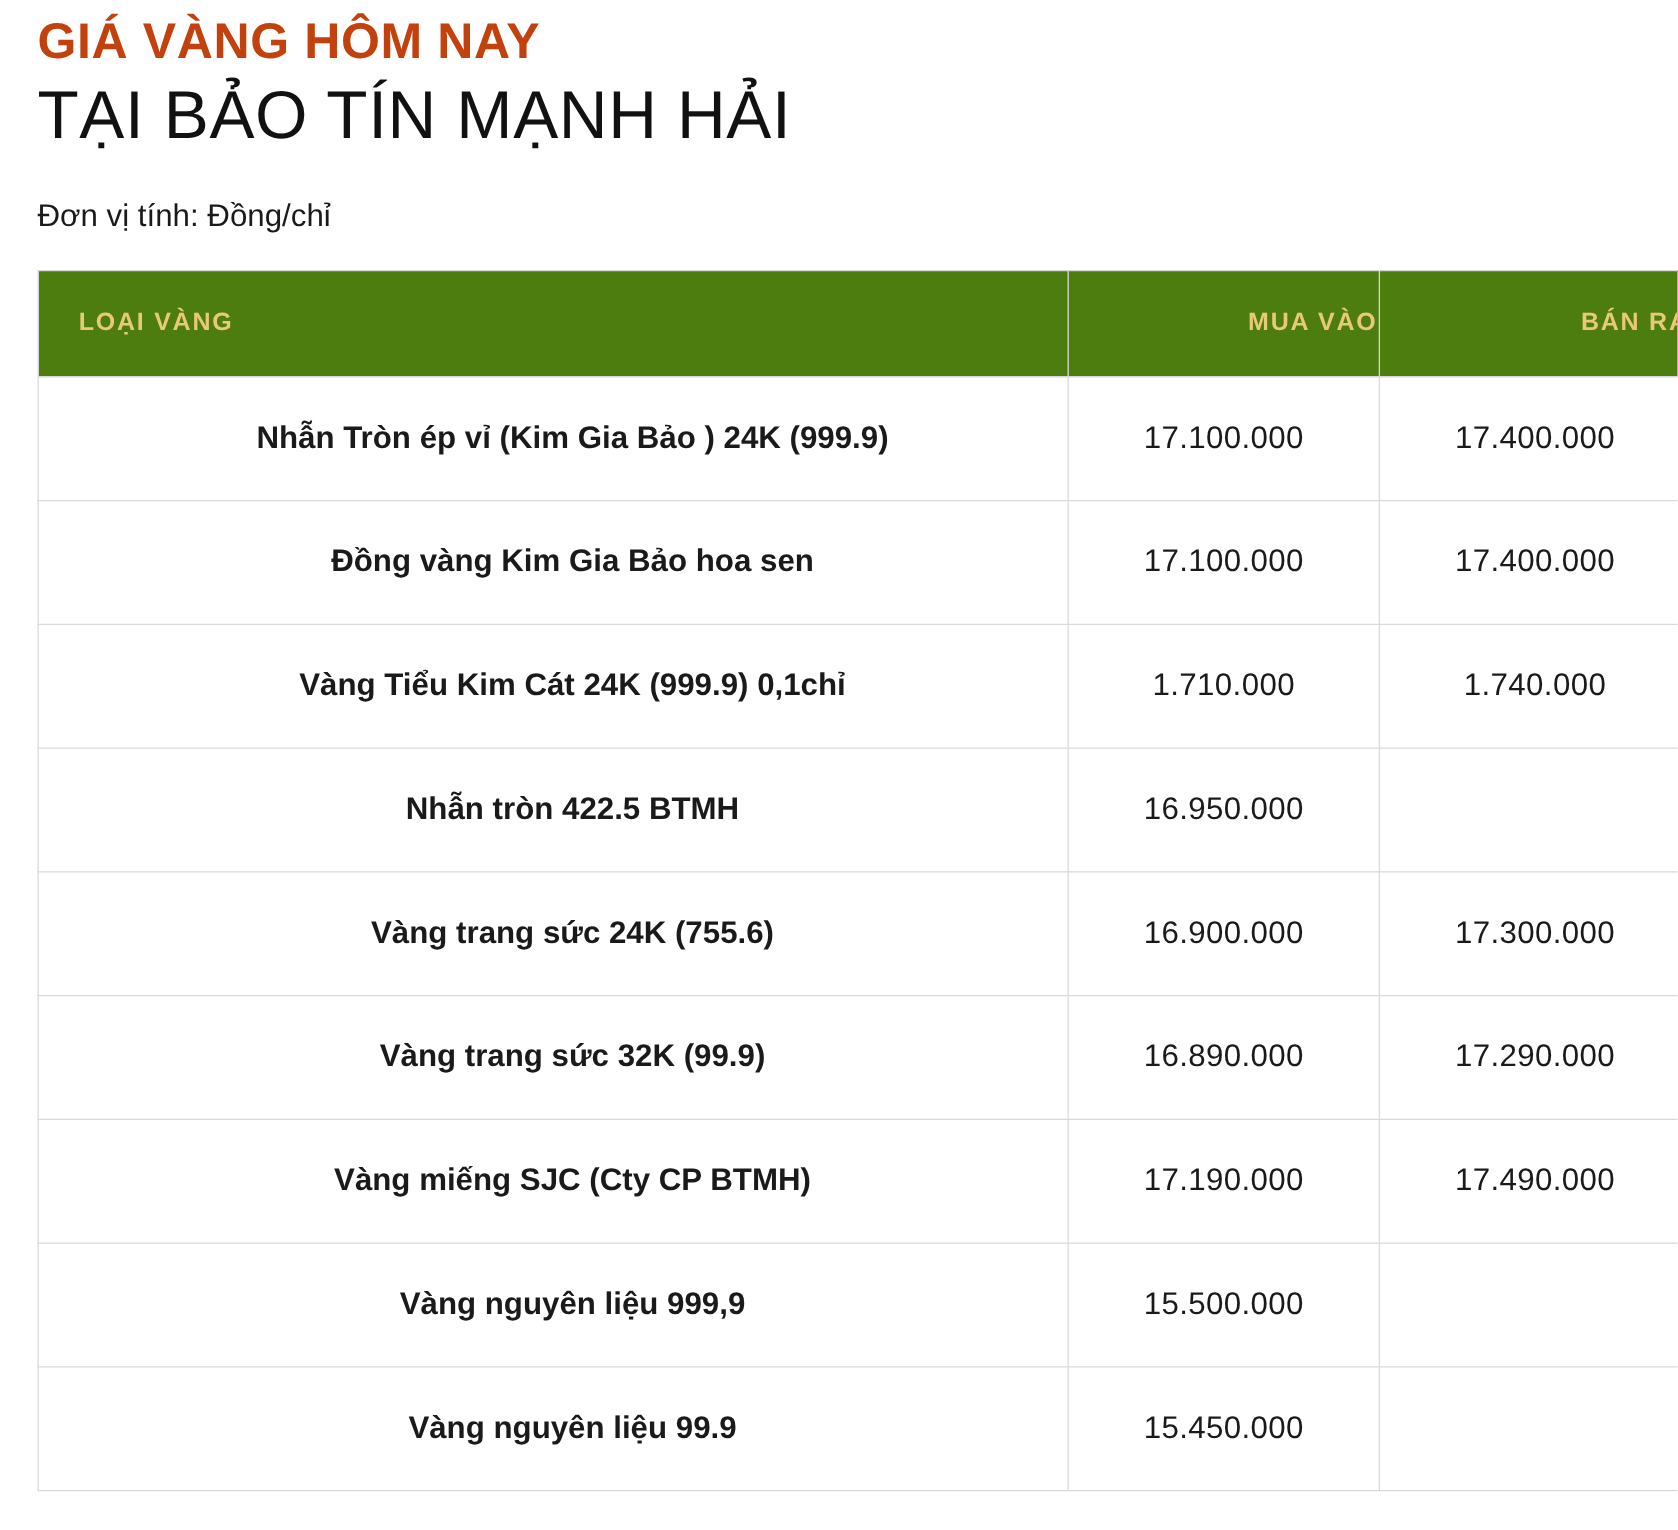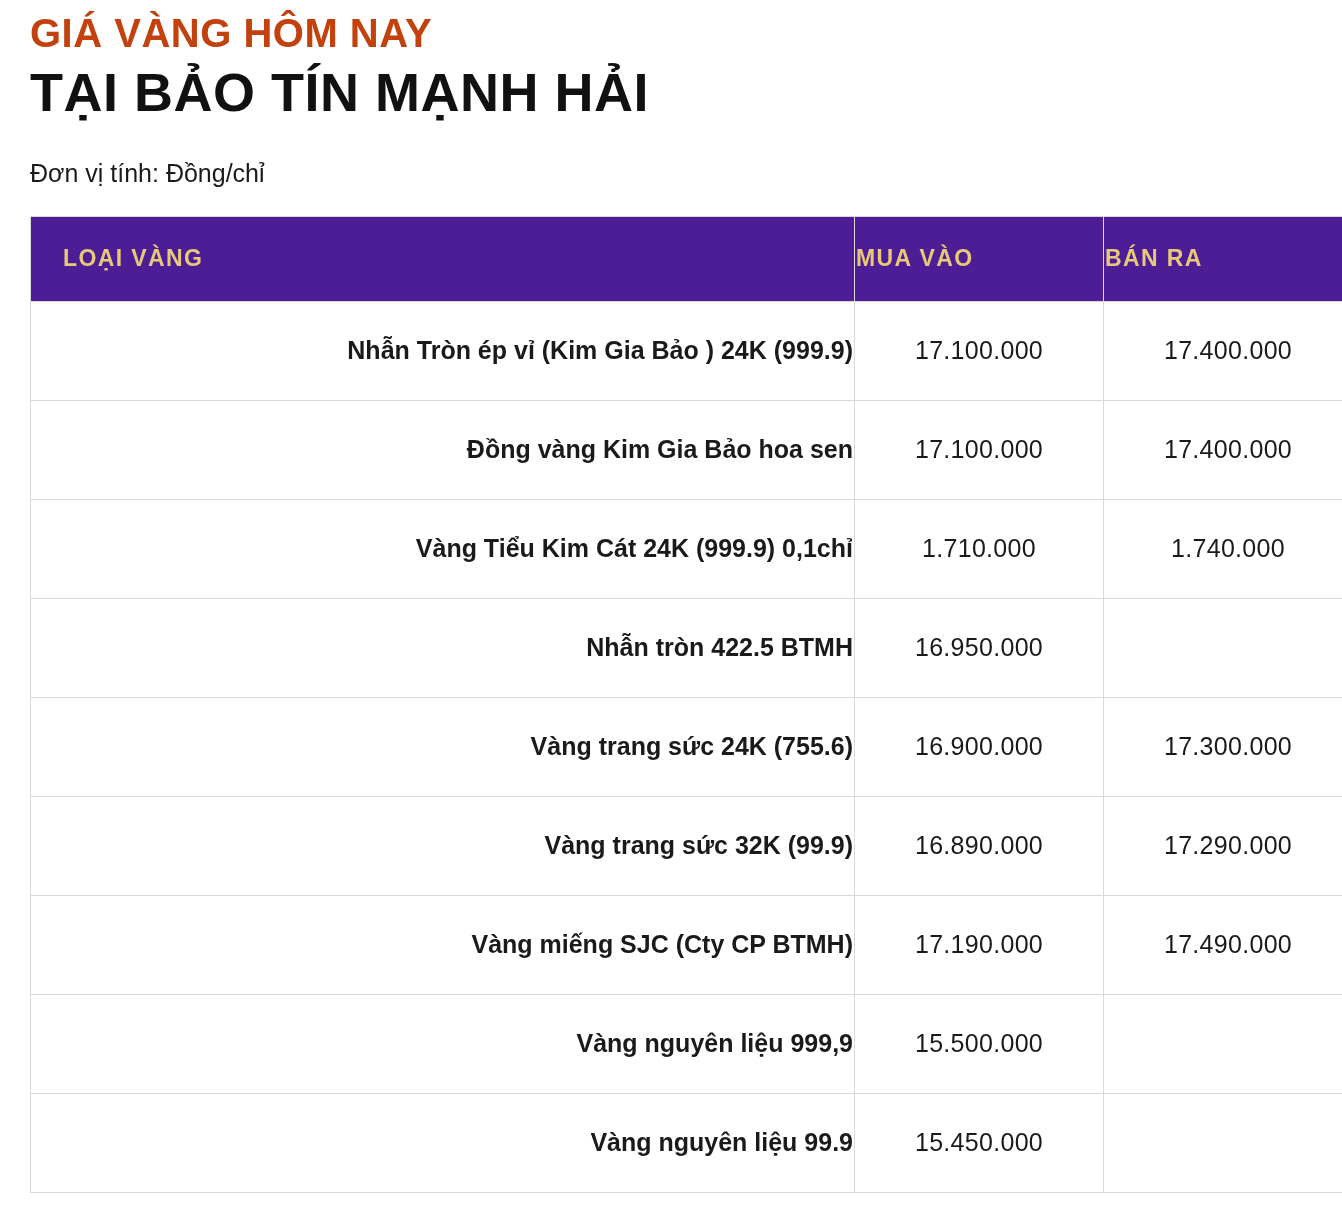--- a/index.html
+++ b/index.html
@@ -27,21 +27,21 @@
   .title-line-1 {
     font-size: 40px;
     font-weight: 700;
     letter-spacing: 0.5px;
     line-height: 1.25;
     color: #c2410c;
     margin: 0 0 2px 0;
   }
   .title-line-2 {
     font-size: 54px;
-    font-weight: 700;
+    font-weight: 400;
     letter-spacing: 0.5px;
     line-height: 1.2;
     color: #111111;
     margin: 0;
   }
   .unit-note {
     text-align: left;
     font-size: 25px;
     font-weight: 500;
     color: #1a1a1a;
@@ -52,45 +52,45 @@
     margin-top: 28px;
     width: 100%;
     border-collapse: collapse;
     table-layout: fixed;
   }
   table.price-table th,
   table.price-table td {
     border: 1px solid #d9d9d9;
   }
   thead th {
-    background: #4c1d95;
+    background: #4d7c0f;
     color: #e8c97a;
-    font-size: 23px;
+    font-size: 20px;
     font-weight: 700;
     letter-spacing: 1.4px;
     height: 82px;
     border: 1px solid #9e1f17;
   }
   thead th.col-type {
     text-align: left;
     padding-left: 32px;
     width: 790px;
   }
   thead th.col-buy,
   thead th.col-sell {
-    text-align: left;
+    text-align: right;
     width: 246px;
   }
   tbody td {
     height: 96px;
     font-size: 25px;
     color: #1a1a1a;
   }
   tbody td.type {
-    text-align: right;
+    text-align: center;
     padding-left: 32px;
     font-weight: 700;
     margin-left: 45px;
   }
   tbody td.num {
     text-align: center;
     font-weight: 400;
     letter-spacing: 0.3px;
     margin-top: 40px;
   }

